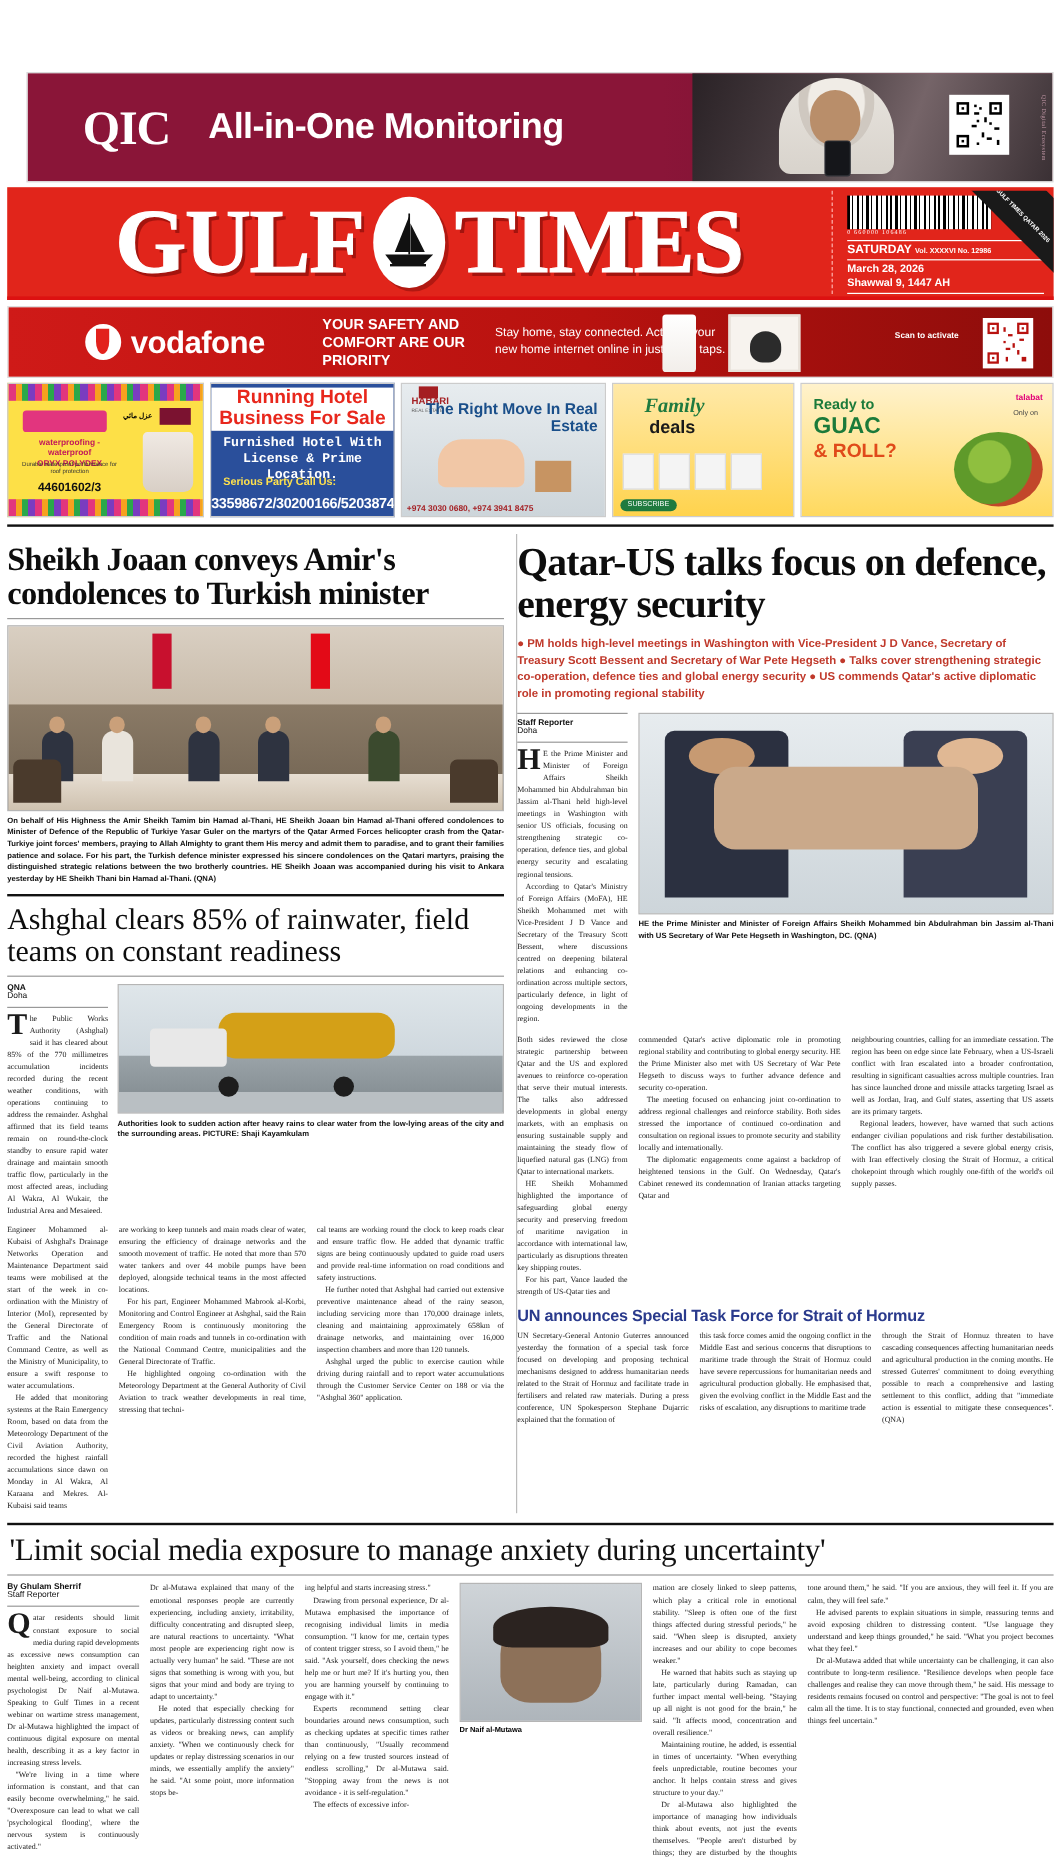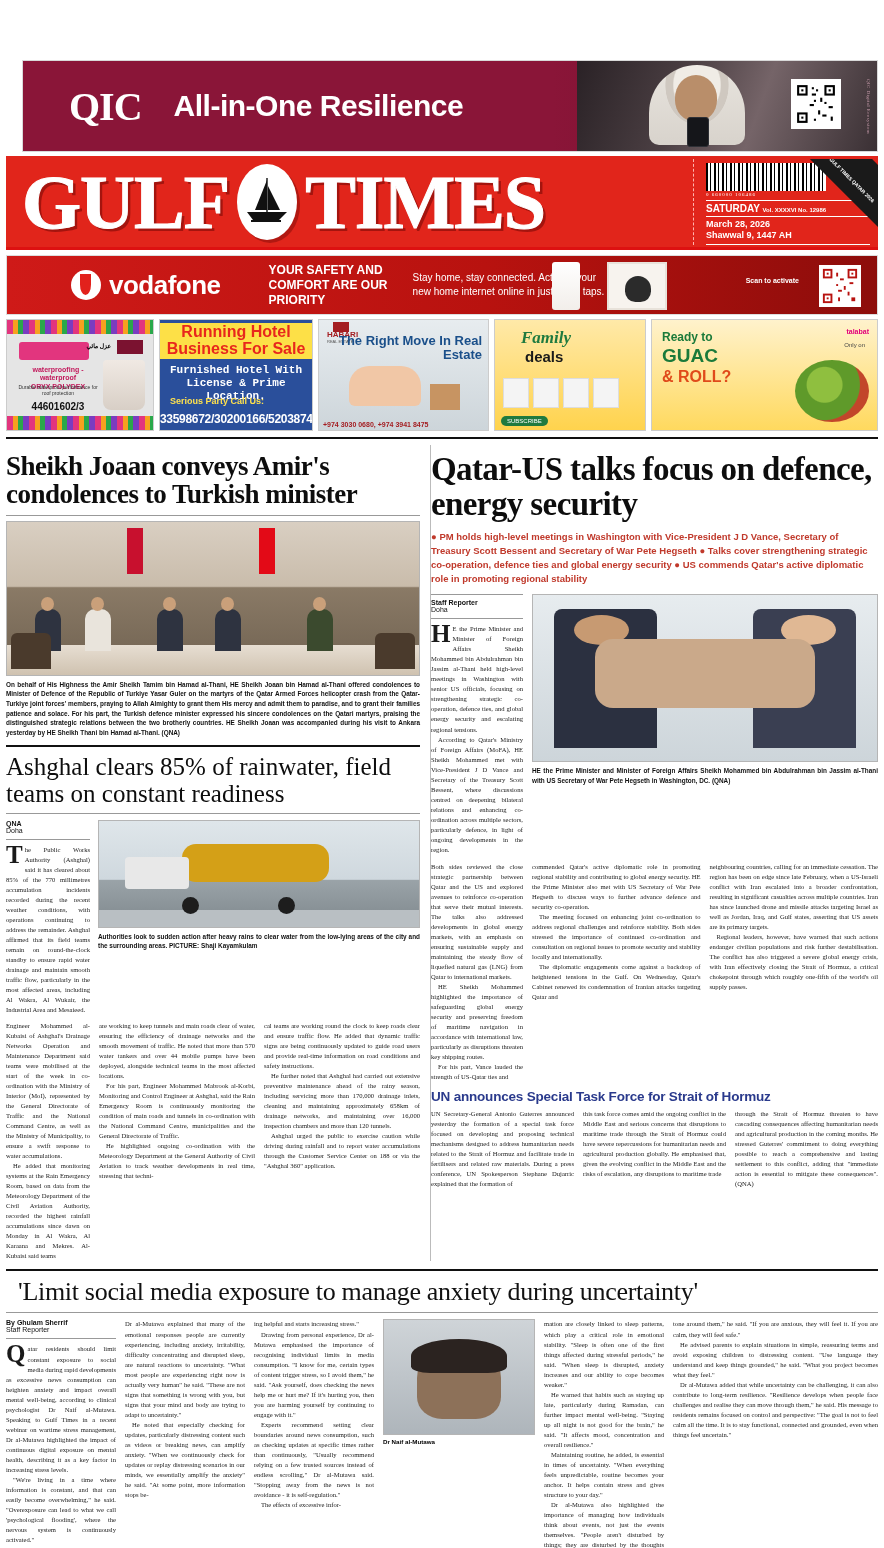--- a/index.html
+++ b/index.html
@@ -51,21 +51,21 @@
     position:absolute; right:6px; top:18px; color:#c59aa9; font-size:5px;
     writing-mode: vertical-rl; letter-spacing:0.4px;
   }
 
   
   .masthead {
     margin-top: 4px; height: 94px; background:#e1251b; position:relative;
     display:flex; align-items:center; border-bottom:3px solid #d11;
   }
   .mast-title {
-    flex:1; display:flex; align-items:center; 
+    flex:1; display:flex; align-items:center; justify-content:center;
     gap: 6px; padding-left: 16px;
   }
   .mast-word {
     font-family:"Liberation Serif", serif; font-weight:700; color:#fff;
     font-size: 76px; letter-spacing: -1px; line-height:1;
     text-shadow: 3px 3px 0 rgba(90,0,0,0.45);
     -webkit-text-stroke: 1px #fff;
   }
   .mast-dhow {
     width: 60px; height: 76px; background:#fff; border-radius:50%;
@@ -107,33 +107,33 @@
   .vf-body { color:#fff; font-family:"Liberation Sans", sans-serif; font-size:10px; line-height:1.45; margin-left:16px; width:200px; }
   .vf-prod { position:absolute; left:545px; top:6px; width:28px; height:48px; background:linear-gradient(180deg,#fff 0%,#f2eeea 100%); border-radius:3px; }
   .vf-frame { position:absolute; left:600px; top:6px; width:60px; height:48px; background:#f7f3ee; border:2px solid #e8e2da; }
   .vf-frame::after{ content:""; position:absolute; left:16px; top:12px; width:26px; height:26px; background:#2b2b2b; border-radius:50% 50% 40% 40%; }
   .vf-scan { position:absolute; right:78px; top:20px; color:#fff; font-size:7px; font-family:"Liberation Sans", sans-serif; font-weight:700; line-height:1.3;}
   .vf-qr { position:absolute; right:16px; top:9px; width:42px; height:42px; background:#fff; padding:2px;}
 
   
   .ads-row { margin-top:4px; display:flex; gap:5px; height:112px; }
   .ad { border:1px solid #ccc; position:relative; overflow:hidden; background:#fff; }
-  .ad1 { width:148px; background:#e5e5e5; }
+  .ad1 { width:164px; background:#fde047; }
   .ad1 .floral { position:absolute; left:0; right:0; height:14px; background: repeating-linear-gradient(90deg,#e2357e 0 6px,#f6a11f 6px 11px,#2aa84a 11px 16px,#7a3cc0 16px 22px); }
   .ad1 .floral.bot { bottom:0; }
   .ad1 .logo { position:absolute; left:12px; top:22px; width:70px; height:18px; background:#e2357e; border-radius:3px; }
   .ad1 .t1 { position:absolute; left:8px; top:46px; width:86px; font-family:"Liberation Sans", sans-serif; font-size:7px; font-weight:700; color:#c2185b; line-height:1.2; text-align:center;}
   .ad1 .t2 { position:absolute; left:8px; top:64px; width:86px; font-family:"Liberation Sans", sans-serif; font-size:5px; color:#333; line-height:1.2; text-align:center;}
   .ad1 .phone { position:absolute; left:8px; bottom:18px; width:86px; text-align:center; font-family:"Liberation Sans", sans-serif; font-weight:700; font-size:10px; color:#111;}
   .ad1 .bucket { position:absolute; right:8px; top:40px; width:42px; height:50px; background:linear-gradient(180deg,#f0e9e3,#d8cfc6); border-radius:4px 4px 8px 8px;}
   .ad1 .swatch { position:absolute; right:10px; top:20px; width:26px; height:14px; background:#7b1230;}
   .ad1 .ar { position:absolute; right:42px; top:22px; font-size:6px; font-weight:700;}
 
   .ad2 { width:154px; background:#2a4f9b; }
-  .ad2 .l1 { position:absolute; top:3px; left:0; right:0; text-align:center; background:#fde047; padding:1px 0; font-family:"Liberation Sans", sans-serif; font-weight:700; font-size:16px; color:#e8271c; line-height:1.05;}
+  .ad2 .l1 { position:absolute; top:3px; left:0; right:0; text-align:center; background:#ffffff; padding:1px 0; font-family:"Liberation Sans", sans-serif; font-weight:700; font-size:16px; color:#e8271c; line-height:1.05;}
   .ad2 .l2 { position:absolute; top:44px; left:0; right:0; text-align:center; color:#fff; font-family:Liberation Mono, monospace; font-weight:700; font-size:11px; line-height:1.2;}
   .ad2 .l3 { position:absolute; top:76px; left:0; right:0; text-align:left; color:#ffe14d; font-family:"Liberation Sans", sans-serif; font-weight:700; font-size:9px;padding-left:10px;}
   .ad2 .l4 { position:absolute; bottom:4px; left:0; right:0; text-align:center; color:#fff; font-family:"Liberation Sans", sans-serif; font-weight:700; font-size:12px; letter-spacing:-0.3px;}
 
   .ad3 { width:171px; background:linear-gradient(180deg,#eaf4fb 0%,#bfe0f5 100%); }
   .ad3 .habari { position:absolute; left:8px; top:10px; font-family:"Liberation Sans", sans-serif; font-weight:700; font-size:8px; color:#a41e22; }
   .ad3 .habari small { display:block; font-size:4px; color:#555; font-weight:400;}
   .ad3 .hmark { position:absolute; left:14px; top:2px; width:16px; height:10px; background:#a41e22; }
   .ad3 .right { position:absolute; right:6px; top:14px; color:#1a4f8a; font-family:"Liberation Sans", sans-serif; font-weight:700; font-size:13px; line-height:1.1; text-align:right;}
   .ad3 .hand { position:absolute; left:30px; bottom:24px; width:72px; height:40px; background:#f1c7a6; border-radius:20px 20px 6px 6px; }
@@ -237,21 +237,21 @@
   .scene-hand .f1 { position:absolute; left:12%; top:12%; width:16%; height:18%; background:#c79a72; border-radius:50%;}
   .scene-hand .f2 { position:absolute; right:12%; top:12%; width:16%; height:18%; background:#e0b894; border-radius:50%;}
 </style>
 </head>
 <body>
 
 <div class="page">
 
   <div class="qic-banner">
     <div class="qic-logo">QIC</div>
-    <div class="qic-tag">All-in-One Resilience</div>
+    <div class="qic-tag">All-in-One Monitoring</div>
     <div class="qic-photo">
       <div class="qic-person"></div>
       <div class="qic-face"></div>
       <div class="qic-phone"></div>
       <div class="qic-qr">
         <svg class="qr-grid" viewBox="0 0 20 20">
           <rect width="20" height="20" fill="#fff"></rect>
           <g fill="#000">
             <rect x="1" y="1" width="5" height="5"></rect>
               <rect x="2" y="2" width="3" height="3" fill="#fff"></rect>
@@ -534,21 +534,21 @@
         </div>
         <div style="flex:1;" class="body-cols">
           <p class="first">through the Strait of Hormuz threaten to have cascading consequences affecting humanitarian needs and agricultural production in the coming months. He stressed Guterres' commitment to doing everything possible to reach a comprehensive and lasting settlement to this conflict, adding that "immediate action is essential to mitigate these consequences". (QNA)</p>
         </div>
       </div>
     </div>
   </div>
 
   <div class="bottom">
     <div class="rule"></div>
-    <h1 class="h-bottom" style="margin:6px 0 5px 12px; text-align:left;">'Limit social media exposure to manage anxiety during uncertainty'</h1>
+    <h1 class="h-bottom" style="margin:6px 0 5px 2px; text-align:left;">'Limit social media exposure to manage anxiety during uncertainty'</h1>
     <div class="thin-rule"></div>
 
     <div style="display:flex; gap:9px; margin-top:6px;">
       <div style="width:110px;">
         <div class="byline">
           <span>By Ghulam Sherrif</span>
           <span class="role">Staff Reporter</span>
         </div>
         <div class="thin-rule" style="margin:5px 0;"></div>
         <div class="body-cols">

